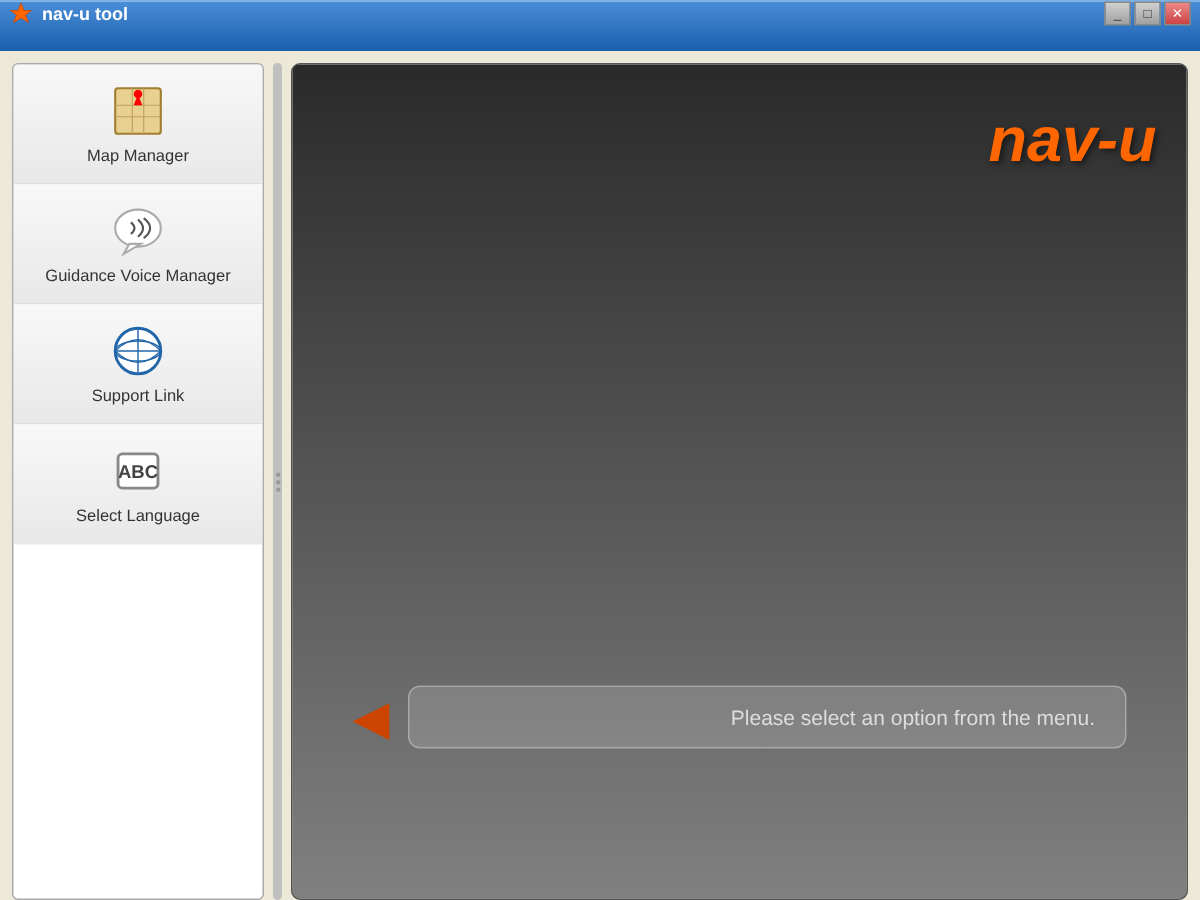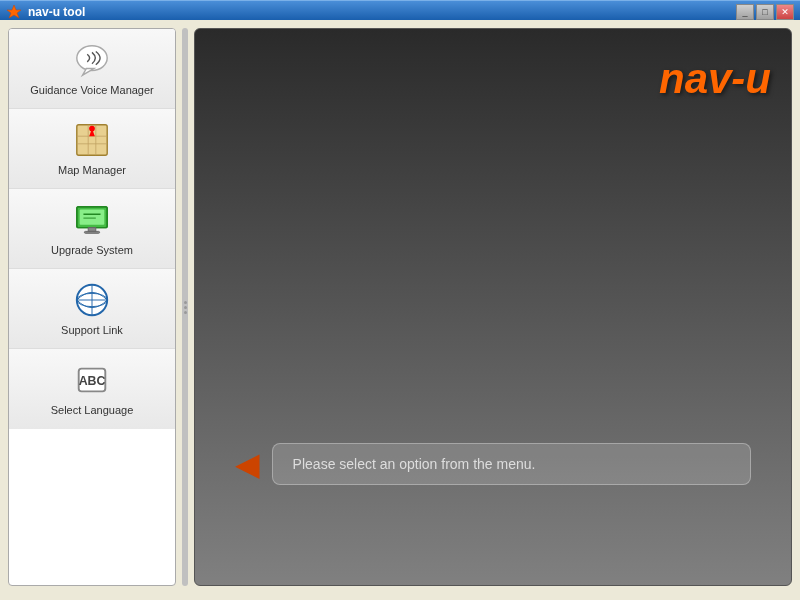--- a/index.html
+++ b/index.html
@@ -7,23 +7,23 @@
       width: 800px;
       height: 600px;
       overflow: hidden;
       font-family: Arial, sans-serif;
       background: #ece9d8;
     }
 
     
     .title-bar {
       background: linear-gradient(to bottom, #4a8ed8, #1a5fad);
-      height: 20px;
-      display: flex;
-      align-items: flex-end;
+      height: 34px;
+      display: flex;
+      align-items: flex-start;
       justify-content: space-between;
       padding: 0 6px;
       border-top: 1px solid #7ab0e8;
     }
     .title-bar-left {
       display: flex;
       align-items: center;
       gap: 6px;
     }
     .title-icon {
@@ -155,21 +155,21 @@
     }
 
     .message-bubble {
       flex: 1;
       background: rgba(255,255,255,0.15);
       border: 1px solid rgba(255,255,255,0.3);
       border-radius: 8px;
       padding: 12px 20px;
       color: #ddd;
       font-size: 14px;
-      text-align: left;
+      text-align: right;
     }
 
     
     .grip-dot {
       width: 3px;
       height: 3px;
       background: #999;
       border-radius: 50%;
       margin: 1px auto;
     }
@@ -193,68 +193,50 @@
 </div>
 
 <div class="main-container">
 
   <div class="sidebar">
 
     <div class="nav-item">
       <div class="nav-icon">
         <svg class="icon-svg" viewBox="0 0 40 40">
 
-          <ellipse cx="20" cy="18" rx="16" ry="13" fill="white" stroke="#aaa" stroke-width="1.5"></ellipse>
-          <polygon points="14,29 10,36 22,29" fill="white" stroke="#aaa" stroke-width="1.5"></polygon>
-
-          <path d="M15,14 Q20,18 15,22" fill="none" stroke="#555" stroke-width="1.5"></path>
-          <path d="M20,12 Q27,18 20,24" fill="none" stroke="#555" stroke-width="1.5"></path>
-          <path d="M24,11 Q33,18 24,25" fill="none" stroke="#555" stroke-width="1.5"></path>
-        </svg>
-      </div>
-      <span class="nav-label">Guidance Voice Manager</span>
-    </div>
-
-    <div class="nav-item">
-      <div class="nav-icon">
-        <svg class="icon-svg" viewBox="0 0 40 40">
-
           <rect x="4" y="4" width="32" height="32" rx="2" fill="#e8d090" stroke="#a08030" stroke-width="1.5"></rect>
 
           <line x1="4" y1="16" x2="36" y2="16" stroke="#c0a060" stroke-width="0.8"></line>
           <line x1="4" y1="24" x2="36" y2="24" stroke="#c0a060" stroke-width="0.8"></line>
           <line x1="16" y1="4" x2="16" y2="36" stroke="#c0a060" stroke-width="0.8"></line>
           <line x1="24" y1="4" x2="24" y2="36" stroke="#c0a060" stroke-width="0.8"></line>
 
           <polygon points="20,8 17,16 23,16" fill="red"></polygon>
           <circle cx="20" cy="8" r="3" fill="red"></circle>
         </svg>
       </div>
       <span class="nav-label">Map Manager</span>
     </div>
 
-
-    <div class="nav-item">
-      <div class="nav-icon">
-        <svg class="icon-svg" viewBox="0 0 40 40">
-
-          <rect x="4" y="6" width="32" height="22" rx="2" fill="#44bb44" stroke="#228822" stroke-width="1.5"></rect>
-          <rect x="4" y="6" width="32" height="22" rx="2" fill="none" stroke="#228822" stroke-width="1.5"></rect>
-
-          <rect x="7" y="9" width="26" height="16" rx="1" fill="#88ee88"></rect>
-
-          <rect x="16" y="28" width="8" height="4" fill="#888" stroke="#666" stroke-width="1"></rect>
-          <rect x="12" y="32" width="16" height="2" rx="1" fill="#888" stroke="#666" stroke-width="1"></rect>
-
-          <line x1="11" y1="14" x2="29" y2="14" stroke="#228822" stroke-width="1.5"></line>
-          <line x1="11" y1="18" x2="24" y2="18" stroke="#228822" stroke-width="1"></line>
-        </svg>
-      </div>
-      <span class="nav-label">Upgrade System</span>
-    </div>
+    <div class="nav-item">
+      <div class="nav-icon">
+        <svg class="icon-svg" viewBox="0 0 40 40">
+
+          <ellipse cx="20" cy="18" rx="16" ry="13" fill="white" stroke="#aaa" stroke-width="1.5"></ellipse>
+          <polygon points="14,29 10,36 22,29" fill="white" stroke="#aaa" stroke-width="1.5"></polygon>
+
+          <path d="M15,14 Q20,18 15,22" fill="none" stroke="#555" stroke-width="1.5"></path>
+          <path d="M20,12 Q27,18 20,24" fill="none" stroke="#555" stroke-width="1.5"></path>
+          <path d="M24,11 Q33,18 24,25" fill="none" stroke="#555" stroke-width="1.5"></path>
+        </svg>
+      </div>
+      <span class="nav-label">Guidance Voice Manager</span>
+    </div>
+
+
 
 
     <div class="nav-item">
       <div class="nav-icon">
         <svg class="icon-svg" viewBox="0 0 40 40">
 
           <circle cx="20" cy="20" r="16" fill="white" stroke="#2266aa" stroke-width="2"></circle>
 
           <ellipse cx="20" cy="20" rx="16" ry="7" fill="none" stroke="#2266aa" stroke-width="1"></ellipse>
 

